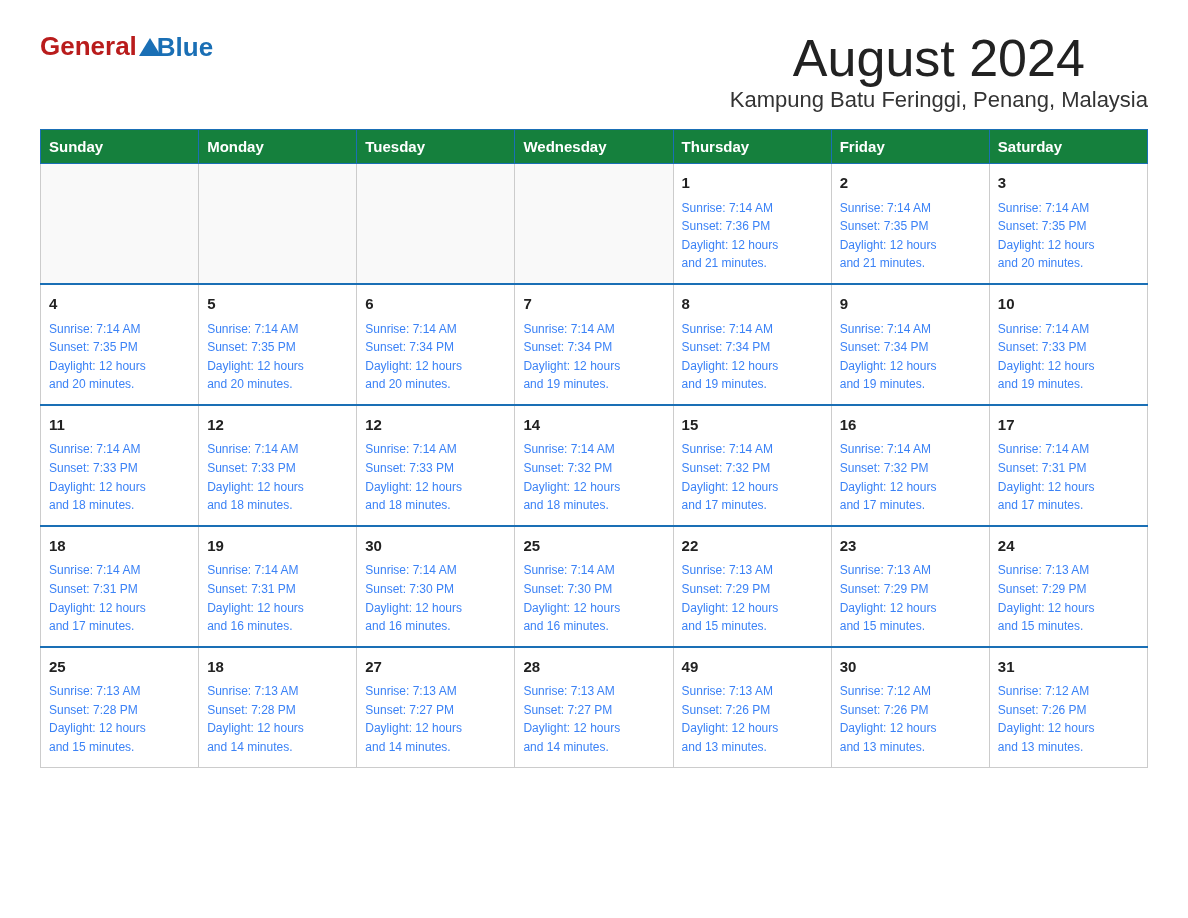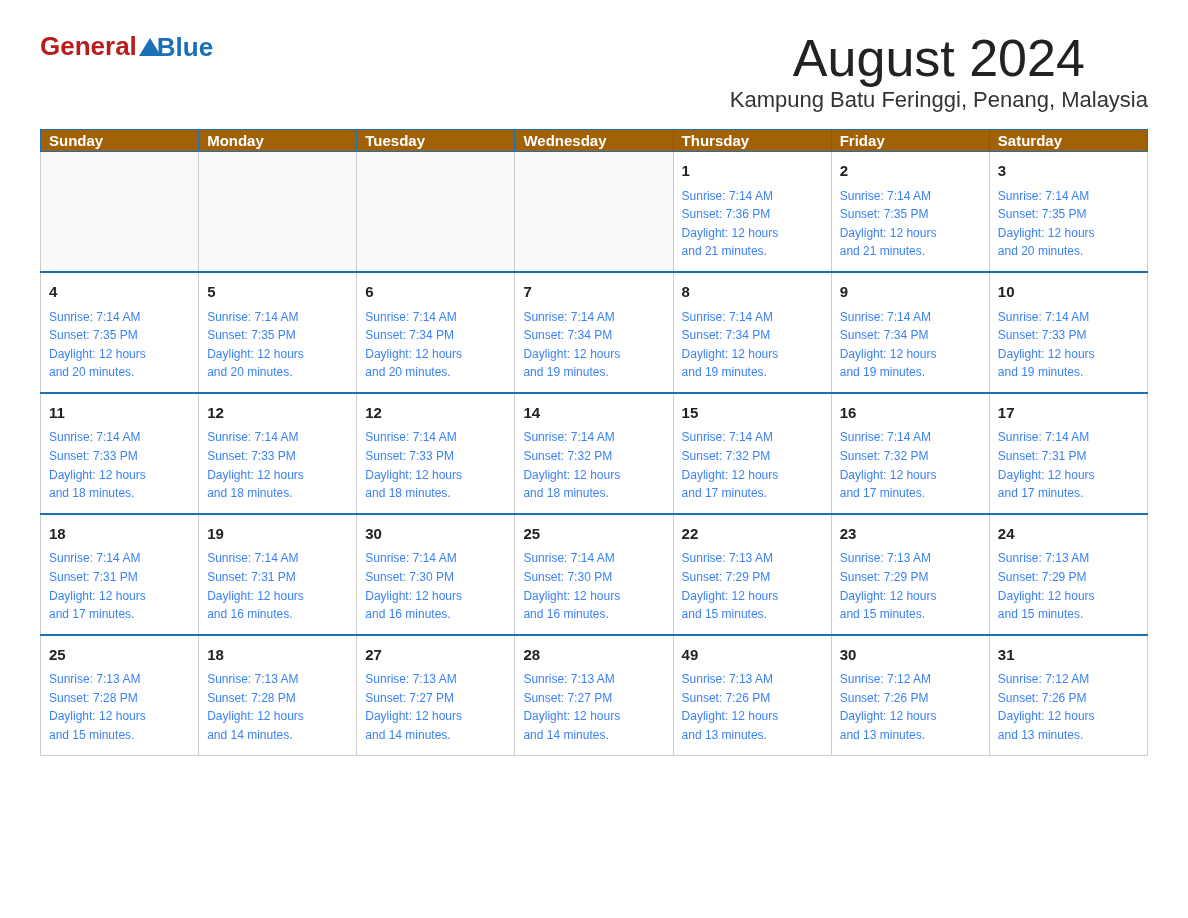--- a/index.html
+++ b/index.html
@@ -33,25 +33,25 @@
     .location {
       font-size: 22px;
       color: #333;
     }
     .calendar {
       width: 100%;
       border-collapse: collapse;
       margin-top: 16px;
     }
     .calendar th {
-      background-color: #a16207;
+      background-color: #15803d;
       color: #fff;
       font-size: 15px;
       font-weight: bold;
-      padding: 2px 8px;
+      padding: 8px 8px;
       text-align: left;
       border: 1px solid #1a6fb5;
     }
     .calendar td {
       vertical-align: top;
       padding: 8px 8px 10px 8px;
       border: 1px solid #ccc;
       font-size: 12.5px;
       color: #333;
       line-height: 1.5;

